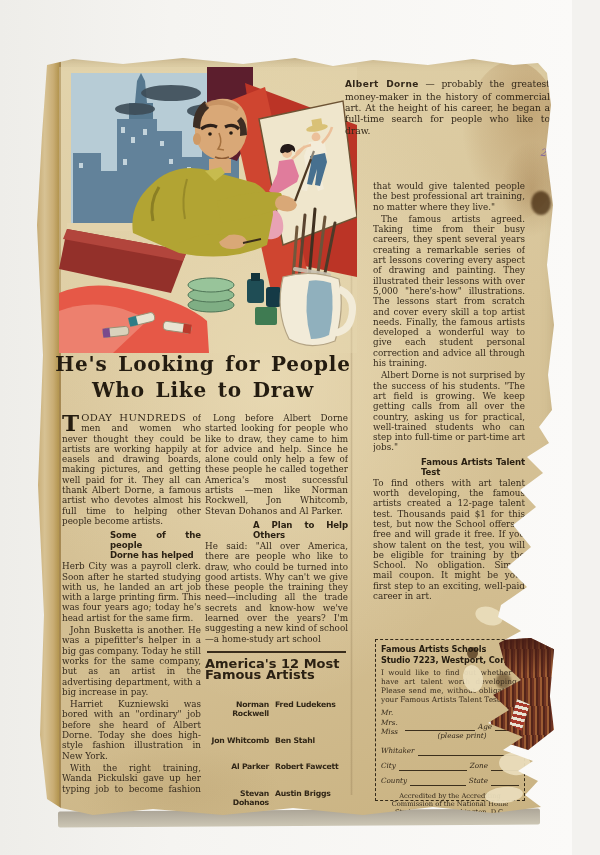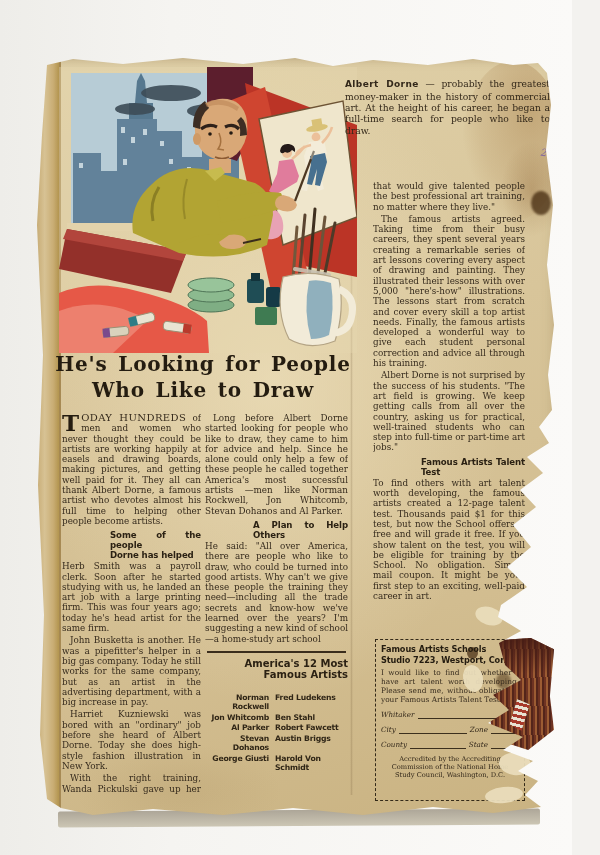--- a/index.html
+++ b/index.html
@@ -71,23 +71,23 @@
   .col1{left:29px;top:358px;width:139px;height:382px;}
   .col2{left:172px;top:358px;width:143px;height:400px;}
   .col3{left:340px;top:126px;width:152px;height:452px;}
   .p{margin:0 0 2px 0;}
   .ind{text-indent:8px;}
   .dropcap{float:left;font-size:23px;line-height:18px;font-weight:bold;padding:1px 2px 0 0;color:#241c10;}
   .caps{font-size:10px;letter-spacing:.4px;}
   .subhead{margin:4px 0 1px 0;font-family:"DejaVu Sans",sans-serif;font-weight:bold;
       font-size:8.6px;line-height:10px;color:#2b2113;white-space:pre-line;letter-spacing:-.1px;padding-left:48px;}
   .divider{border-top:2px solid #3a2d1c;margin:7px 2px 5px 2px;}
-  .artists-title{margin:0 0 12px 0;font-family:"DejaVu Sans",sans-serif;font-weight:bold;
-      font-size:10px;line-height:11.5px;text-align:right;white-space:pre-line;color:#2b2113;}
-  .artists{display:flex;flex-direction:column;gap:1px;}
+  .artists-title{margin:0 0 0 0;font-family:"DejaVu Sans",sans-serif;font-weight:bold;
+      font-size:13px;line-height:11.5px;text-align:left;white-space:pre-line;color:#2b2113;}
+  .artists{display:flex;flex-direction:column;gap:17px;margin-top:19px;}
   .a-row{display:flex;gap:6px;font-family:"DejaVu Sans",sans-serif;font-weight:bold;
       font-size:7.7px;line-height:9.5px;letter-spacing:-.2px;color:#2f2516;}
   .a-left{width:64px;text-align:right;}
   .a-right{flex:1;text-align:left;}
 
   
   .coupon{position:absolute;left:342px;top:584px;width:150px;height:162px;
       border:1.6px dashed #342a19;padding:4px 5px;box-sizing:border-box;}
   .cp-title{margin:0 0 3px 0;font-family:"DejaVu Sans",sans-serif;font-weight:bold;
       font-size:8.2px;line-height:10.5px;white-space:pre-line;color:#241c10;letter-spacing:-.1px;}
@@ -240,21 +240,21 @@
 
     <p class="caption"><span class="cap-lead">Albert Dorne</span> <span>— probably the greatest money-maker in the history of commercial art. At the height of his career, he began a full-time search for people who like to draw.</span></p>
 
     <h1 class="headline">He's Looking for People
 Who Like to Draw</h1>
 
     <div class="col col1">
       <p class="p"><span class="dropcap">T</span><span class="caps">ODAY HUNDREDS</span><span> of men and women who never thought they could be artists are working happily at easels and drawing boards, making pictures, and getting well paid for it. They all can thank Albert Dorne, a famous artist who devotes almost his full time to helping other people become artists.</span></p>
       <h4 class="subhead">Some of the people
 Dorne has helped</h4>
-      <p class="p">Herb Smith was a payroll clerk. Soon after he started studying with us, he landed an art job with a large printing firm. This was four years ago; today he's head artist for the same firm.</p>
+      <p class="p">Herb City was a payroll clerk. Soon after he started studying with us, he landed an art job with a large printing firm. This was four years ago; today he's head artist for the same firm.</p>
       <p class="p ind">John Busketta is another. He was a pipefitter's helper in a big gas company. Today he still works for the same company, but as an artist in the advertising department, with a big increase in pay.</p>
       <p class="p ind">Harriet Kuzniewski was bored with an "ordinary" job before she heard of Albert Dorne. Today she does high-style fashion illustration in New York.</p>
       <p class="p ind">With the right training, Wanda Pickulski gave up her typing job to become fashion artist for a local department store.</p>
     </div>
 
     <div class="col col2">
       <p class="p ind">Long before Albert Dorne started looking for people who like to draw, they came to him for advice and help. Since he alone could only help a few of these people he called together America's most successful artists —men like Norman Rockwell, Jon Whitcomb, Stevan Dohanos and Al Parker.</p>
       <h4 class="subhead">A Plan to Help Others</h4>
       <p class="p">He said: "All over America, there are people who like to draw, who could be turned into good artists. Why can't we give these people the training they need—including all the trade secrets and know-how we've learned over the years? I'm suggesting a new kind of school—a home-study art school</p>
       <div class="divider"></div>
@@ -290,20 +290,35 @@
       <p class="p ind">The famous artists agreed. Taking time from their busy careers, they spent several years creating a remarkable series of art lessons covering every aspect of drawing and painting. They illustrated their lessons with over 5,000 "here's-how" illustrations. The lessons start from scratch and cover every skill a top artist needs. Finally, the famous artists developed a wonderful way to give each student personal correction and advice all through his training.</p>
       <p class="p ind">Albert Dorne is not surprised by the success of his students. "The art field is growing. We keep getting calls from all over the country, asking us for practical, well-trained students who can step into full-time or part-time art jobs."</p>
       <h4 class="subhead">Famous Artists Talent Test</h4>
       <p class="p">To find others with art talent worth developing, the famous artists created a 12-page talent test. Thousands paid $1 for this test, but now the School offers it free and will grade it free. If you show talent on the test, you will be eligible for training by the School. No obligation. Simply mail coupon. It might be your first step to an exciting, well-paid career in art.</p>
     </div>
 
     <div class="coupon">
       <h3 class="cp-title">Famous Artists Schools
 Studio 7223, Westport, Conn.</h3>
       <p class="cp-body">I would like to find out whether I have art talent worth developing. Please send me, without obligation, your Famous Artists Talent Test.</p>
+      <div class="cp-names">
+        <div class="cp-stack">
+          <i>Mr.</i>
+          <i>Mrs.</i>
+          <i>Miss</i>
+        </div>
+        <div class="cp-right">
+          <div class="lr">
+              <span class="ln grow"></span>
+              <i>Age</i>
+              <span class="ln age"></span>
+            </div>
+          <div class="pp">(please print)</div>
+        </div>
+      </div>
       <div class="lr">
           <i>Whitaker</i>
           <span class="ln grow"></span>
         </div>
       <div class="lr">
           <i>City</i>
           <span class="ln grow"></span>
           <i>Zone</i>
           <span class="ln z"></span>
         </div>

